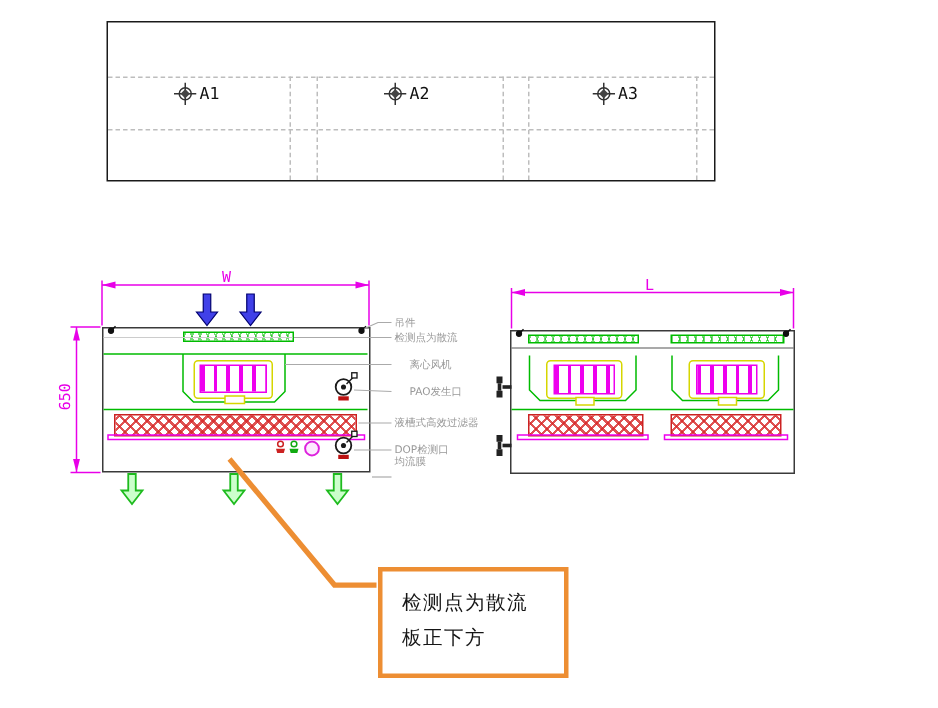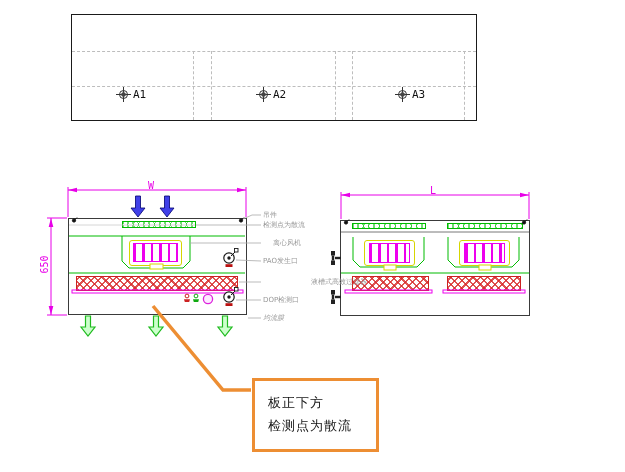--- a/index.html
+++ b/index.html
@@ -4,21 +4,21 @@
 <style>
   html,body{margin:0;padding:0;background:#fff;}
   .stage{position:relative;width:625px;height:472px;background:#fff;overflow:hidden;
          font-family:"DejaVu Sans",sans-serif;}
   .abs{position:absolute;box-sizing:border-box;}
 
   
   .grid-panel{left:71px;top:14px;width:406px;height:107px;border:1.5px solid #1a1a1a;z-index:1;}
   .hdash{position:absolute;left:0;right:0;height:0;border-top:1px dashed #bdbdbd;}
   .vdash{position:absolute;top:36px;bottom:0;width:0;border-left:1px dashed #bdbdbd;}
-  .datum{position:absolute;top:40px;display:flex;align-items:center;gap:2px;margin-top:32px;}
+  .datum{position:absolute;top:40px;display:flex;align-items:center;gap:2px;}
   .datum span{font-family:"DejaVu Sans Mono",monospace;font-size:11px;color:#111;line-height:15px;}
 
   
   .unit{border:1.5px solid #3a3a3a;background:#fff;z-index:1;}
   .prefilter{border:1px solid #00bb00;z-index:2;
     background:
       repeating-linear-gradient(70deg, rgba(0,190,0,.55) 0 1px, transparent 1px 5px),
       repeating-linear-gradient(110deg, rgba(0,190,0,.55) 0 1px, transparent 1px 5px),#fff;}
   .ybox{border:1px solid #d6d600;border-radius:3px;background:#fff;z-index:2;}
   .comb{border:1px solid #ee00ee;z-index:3;
@@ -97,24 +97,24 @@
   <div class="abs hepa" style="left:352px;top:276px;width:77px;height:15px;"></div>
   <div class="abs hepa" style="left:447px;top:276px;width:74px;height:15px;"></div>
 
   <div class="abs dim-label" style="left:148px;top:180px;">W</div>
   <div class="abs dim-label" style="left:430px;top:185px;">L</div>
   <div class="abs dim-label" style="left:28px;top:259px;width:32px;text-align:center;transform:rotate(-90deg);">650</div>
 
   <div class="abs part-label" style="left:263px;top:211px;font-family:Liberation Serif, serif;">吊件</div>
   <div class="abs part-label" style="left:263px;top:221px;">检测点为散流</div>
   <div class="abs part-label" style="left:273px;top:239px;">离心风机</div>
-  <div class="abs part-label" style="left:263px;top:257px;">PAO发生口</div>
-  <div class="abs part-label" style="left:263px;top:278px;margin-left:48px;">液槽式高效过滤器</div>
+  <div class="abs part-label" style="left:273px;top:257px;">PAO发生口</div>
+  <div class="abs part-label" style="left:263px;top:278px;">液槽式高效过滤器</div>
   <div class="abs part-label" style="left:263px;top:296px;">DOP检测口</div>
-  <div class="abs part-label" style="left:263px;top:314px;font-style:italic;">均流膜</div>
+  <div class="abs part-label" style="left:263px;top:304px;">均流膜</div>
 
   <svg class="overlay" width="625" height="472" viewBox="0 0 625 472">
 
     <g stroke="#e800e8" stroke-width="1">
       <line x1="68" y1="190" x2="246" y2="190"></line>
       <polygon points="68,190 77,187.7 77,192.3" fill="#e800e8" stroke="none"></polygon>
       <polygon points="246,190 237,187.7 237,192.3" fill="#e800e8" stroke="none"></polygon>
       <line x1="68" y1="187" x2="68" y2="217"></line>
       <line x1="246" y1="187" x2="246" y2="217"></line>
     </g>
@@ -224,17 +224,17 @@
       <line x1="236" y1="260" x2="261" y2="261"></line>
       <line x1="239" y1="282" x2="261" y2="282"></line>
       <line x1="236" y1="300" x2="261" y2="300"></line>
       <line x1="248" y1="318" x2="261" y2="318"></line>
     </g>
 
     <polyline points="153,306 223,390 251,390" fill="none" stroke="#ed8e33" stroke-width="3.5"></polyline>
   </svg>
 
   <div class="abs callout">
+    <div>检测点为散流</div>
     <div>板正下方</div>
-    <div>检测点为散流</div>
   </div>
 
 </div>
 
 </body></html>

